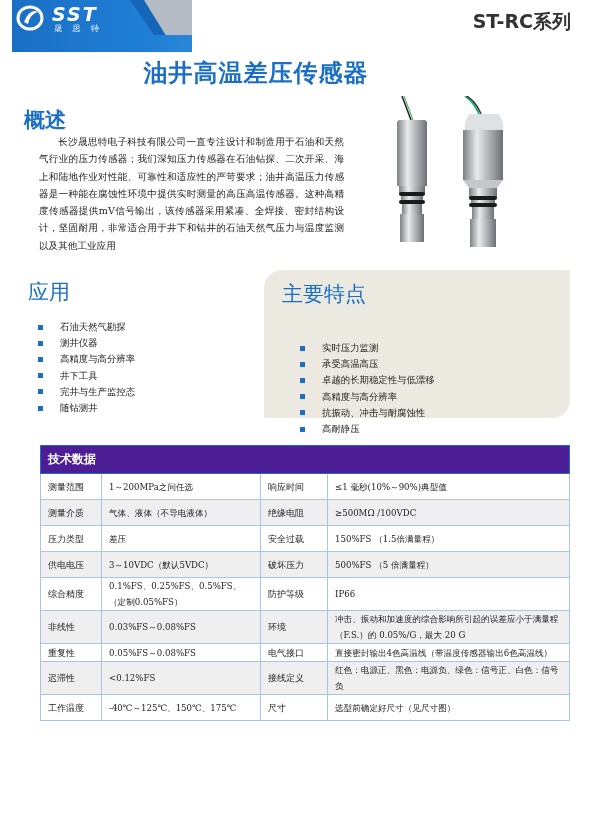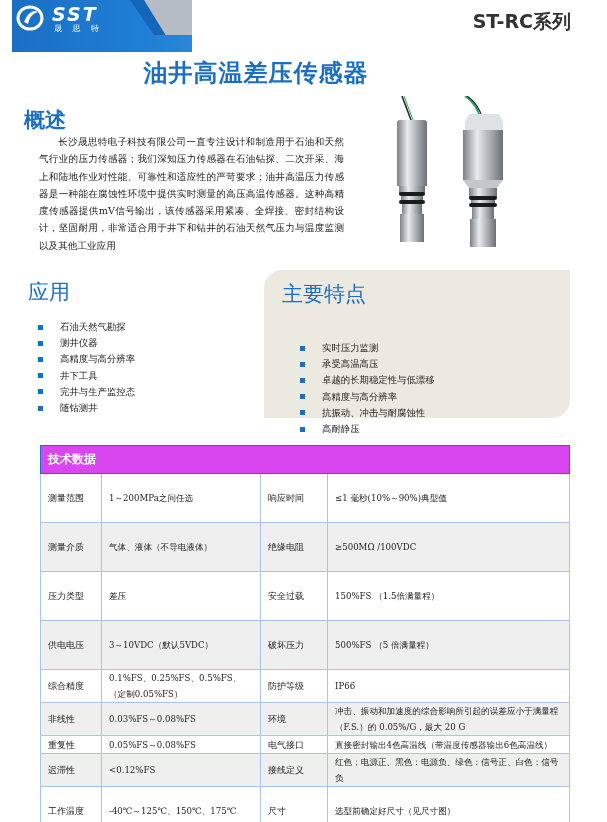--- a/index.html
+++ b/index.html
@@ -72,27 +72,27 @@
     }
     .feat-title { left: 282px; top: 280px; font-weight: normal; }
     .feat-list { position: absolute; left: 300px; top: 319px; list-style: none; margin-top: 21px; }
 
     
     .spec-table {
       position: absolute; left: 40px; top: 445px; width: 529px;
       border-collapse: collapse; table-layout: fixed;
     }
     .spec-table th {
-      background: #d946ef; color: #fff; text-align: left; height: 28px;
+      background: #4c1d95; color: #fff; text-align: left; height: 28px;
       font-family: "DejaVu Sans", sans-serif; font-size: 12px; font-weight: bold; padding-left: 7px;
       border: 1px solid #1a6fc4;
     }
     .spec-table td {
       border: 1px solid #a9c4e6; font-size: 8.6px; line-height: 16px; padding: 0 7px; color: #222;
-      vertical-align: middle; height: 49px;
+      vertical-align: middle; height: 26px;
     }
     .spec-table tr.alt td { background: #efefef; }
     .spec-table tr.tall td { height: 18px; }
     .spec-table td.label { font-size: 9px; }
   </style>
 </head>
 <body>
 
 <div class="banner">
   <div class="dark-wedge"></div>

